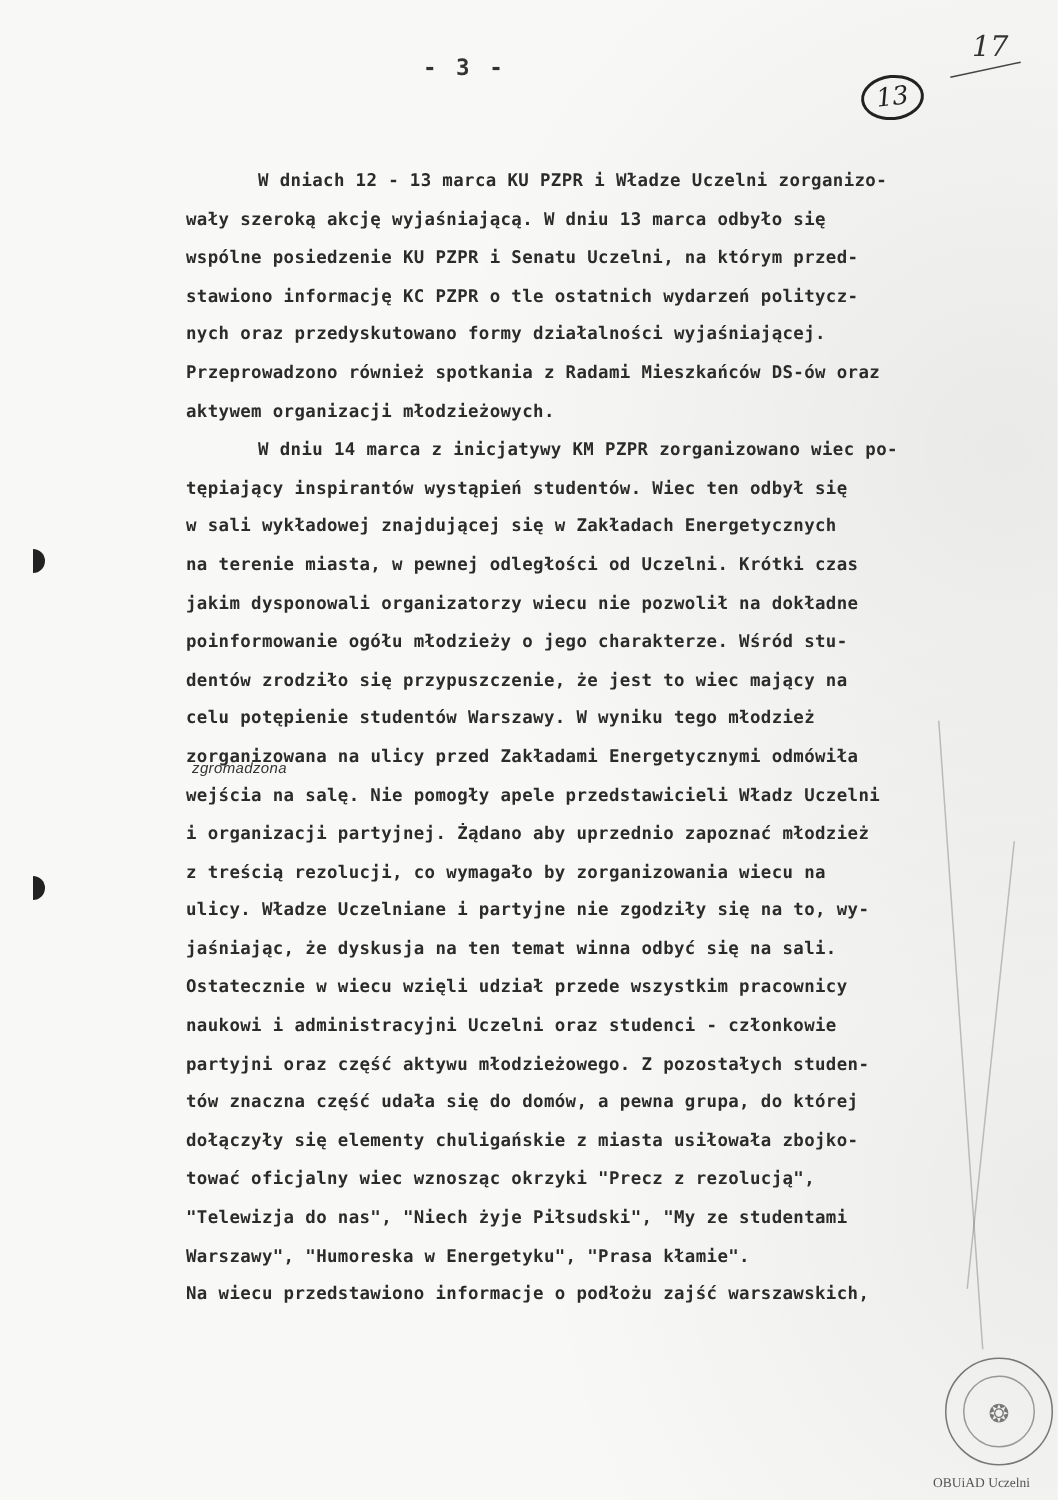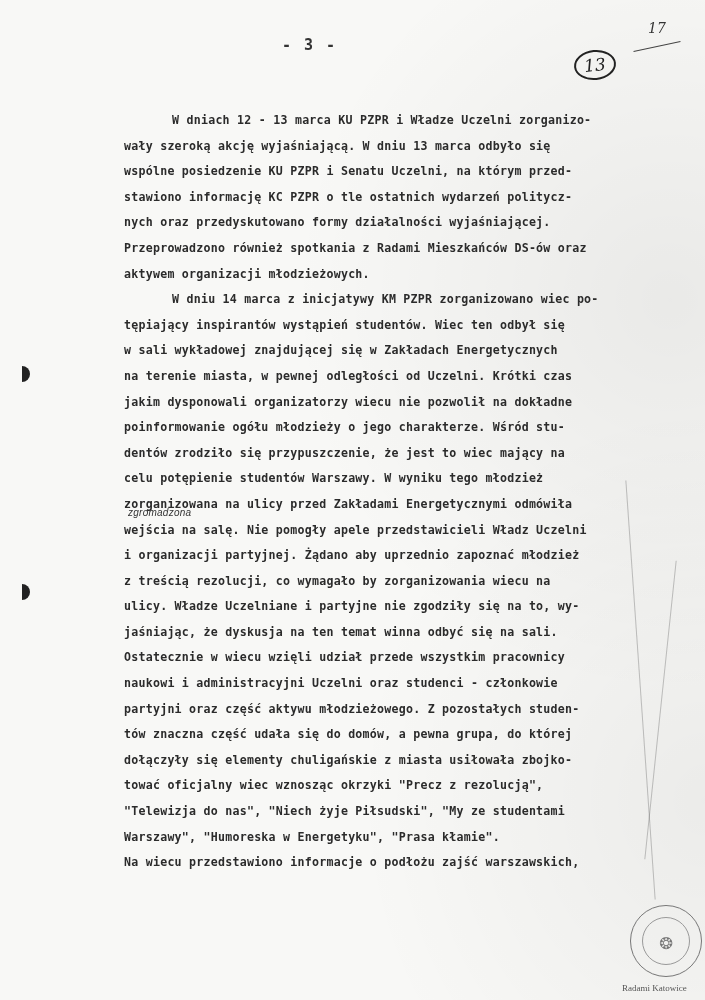--- a/index.html
+++ b/index.html
@@ -21,21 +21,21 @@
       font-size: 15px; font-weight: bold; letter-spacing: 2px; color: #333;
     }
     .folio-circled {
       position: absolute; left: 574px; top: 50px; width: 38px; height: 26px;
       border: 2px solid #222; border-radius: 50%;
       font-family: "DejaVu Serif", serif; font-style: italic; font-size: 17px;
       text-align: center; line-height: 26px; color: #222; transform: rotate(-6deg);
     }
     .folio-handwritten {
       position: absolute; left: 648px; top: 20px;
-      font-family: "DejaVu Serif", serif; font-style: italic; font-size: 14px; color: #333;
+      font-family: "DejaVu Serif", serif; font-style: italic; font-size: 19px; color: #333;
     }
     .folio-underline {
       position: absolute; left: 633px; top: 46px; width: 48px; height: 1px;
       background: #444; transform: rotate(-12deg);
     }
     .body-text {
       position: absolute; left: 124px; top: 108px; width: 570px;
       font-size: 11.6px; font-weight: bold; line-height: 25.6px;
       color: #2b2b2b; letter-spacing: 0.25px; white-space: pre;
     }
@@ -83,14 +83,14 @@
   <div class="punch-hole" style="top:584px;"></div>
 
   <div class="margin-scratch" style="left:640px; top:480px; height:420px; transform:rotate(-4deg);"></div>
   <div class="margin-scratch" style="left:660px; top:560px; height:300px; transform:rotate(6deg);"></div>
 
   <div class="body-text" id="body-text"><span class="line indent">W dniach 12 - 13 marca KU PZPR i Władze Uczelni zorganizo-</span><span class="line">wały szeroką akcję wyjaśniającą. W dniu 13 marca odbyło się</span><span class="line">wspólne posiedzenie KU PZPR i Senatu Uczelni, na którym przed-</span><span class="line">stawiono informację KC PZPR o tle ostatnich wydarzeń politycz-</span><span class="line">nych oraz przedyskutowano formy działalności wyjaśniającej.</span><span class="line">Przeprowadzono również spotkania z Radami Mieszkańców DS-ów oraz</span><span class="line">aktywem organizacji młodzieżowych.</span><span class="line indent">W dniu 14 marca z inicjatywy KM PZPR zorganizowano wiec po-</span><span class="line">tępiający inspirantów wystąpień studentów. Wiec ten odbył się</span><span class="line">w sali wykładowej znajdującej się w Zakładach Energetycznych</span><span class="line">na terenie miasta, w pewnej odległości od Uczelni. Krótki czas</span><span class="line">jakim dysponowali organizatorzy wiecu nie pozwolił na dokładne</span><span class="line">poinformowanie ogółu młodzieży o jego charakterze. Wśród stu-</span><span class="line">dentów zrodziło się przypuszczenie, że jest to wiec mający na</span><span class="line">celu potępienie studentów Warszawy. W wyniku tego młodzież</span><span class="line"><span class="struck">zorganizowana<span class="correction">zgromadzona</span></span><span> na ulicy przed Zakładami Energetycznymi odmówiła</span></span><span class="line">wejścia na salę. Nie pomogły apele przedstawicieli Władz Uczelni</span><span class="line">i organizacji partyjnej. Żądano aby uprzednio zapoznać młodzież</span><span class="line">z treścią rezolucji, co wymagało by zorganizowania wiecu na</span><span class="line">ulicy. Władze Uczelniane i partyjne nie zgodziły się na to, wy-</span><span class="line">jaśniając, że dyskusja na ten temat winna odbyć się na sali.</span><span class="line">Ostatecznie w wiecu wzięli udział przede wszystkim pracownicy</span><span class="line">naukowi i administracyjni Uczelni oraz studenci - członkowie</span><span class="line">partyjni oraz część aktywu młodzieżowego. Z pozostałych studen-</span><span class="line">tów znaczna część udała się do domów, a pewna grupa, do której</span><span class="line">dołączyły się elementy chuligańskie z miasta usiłowała zbojko-</span><span class="line">tować oficjalny wiec wznosząc okrzyki "Precz z rezolucją",</span><span class="line">"Telewizja do nas", "Niech żyje Piłsudski", "My ze studentami</span><span class="line">Warszawy", "Humoreska w Energetyku", "Prasa kłamie".</span><span class="line">Na wiecu przedstawiono informacje o podłożu zajść warszawskich,</span></div>
 
   <div class="stamp">
     <div class="stamp-inner">❂</div>
   </div>
-  <div class="stamp-caption">Radami Katowice</div>
+  <div class="stamp-caption">OBUiAD Uczelni</div>
 </div>
 
 </body></html>

